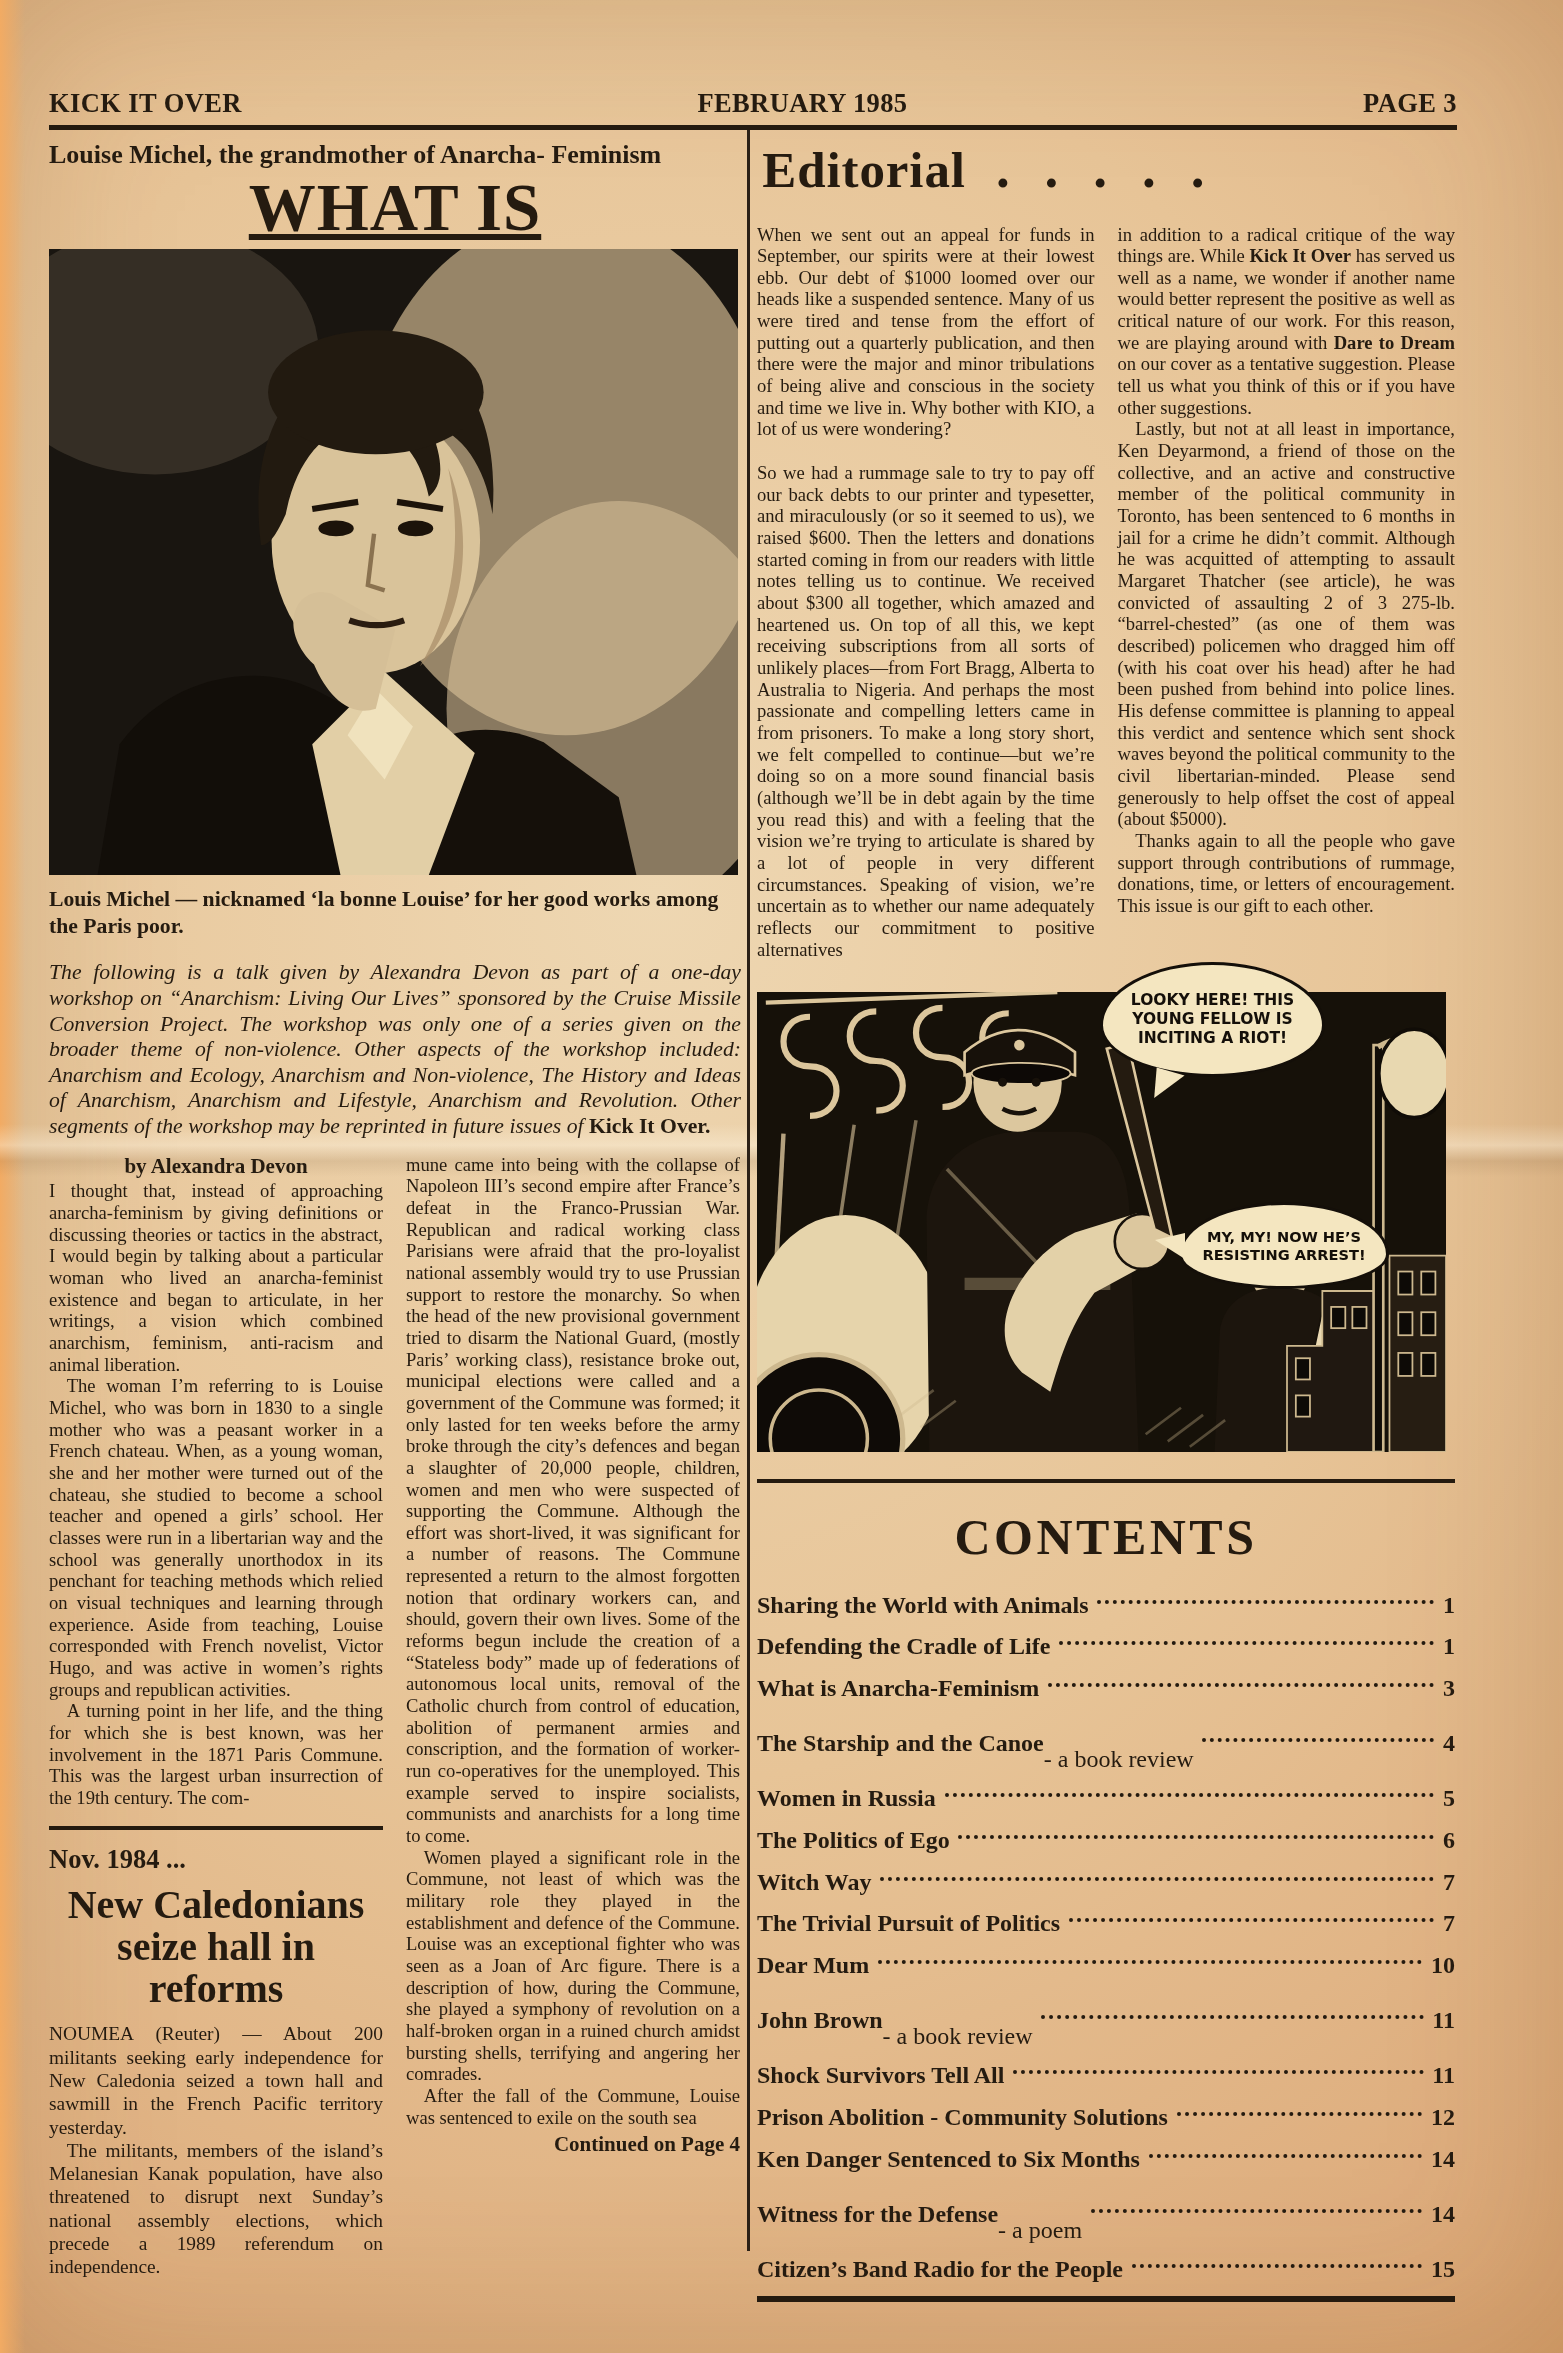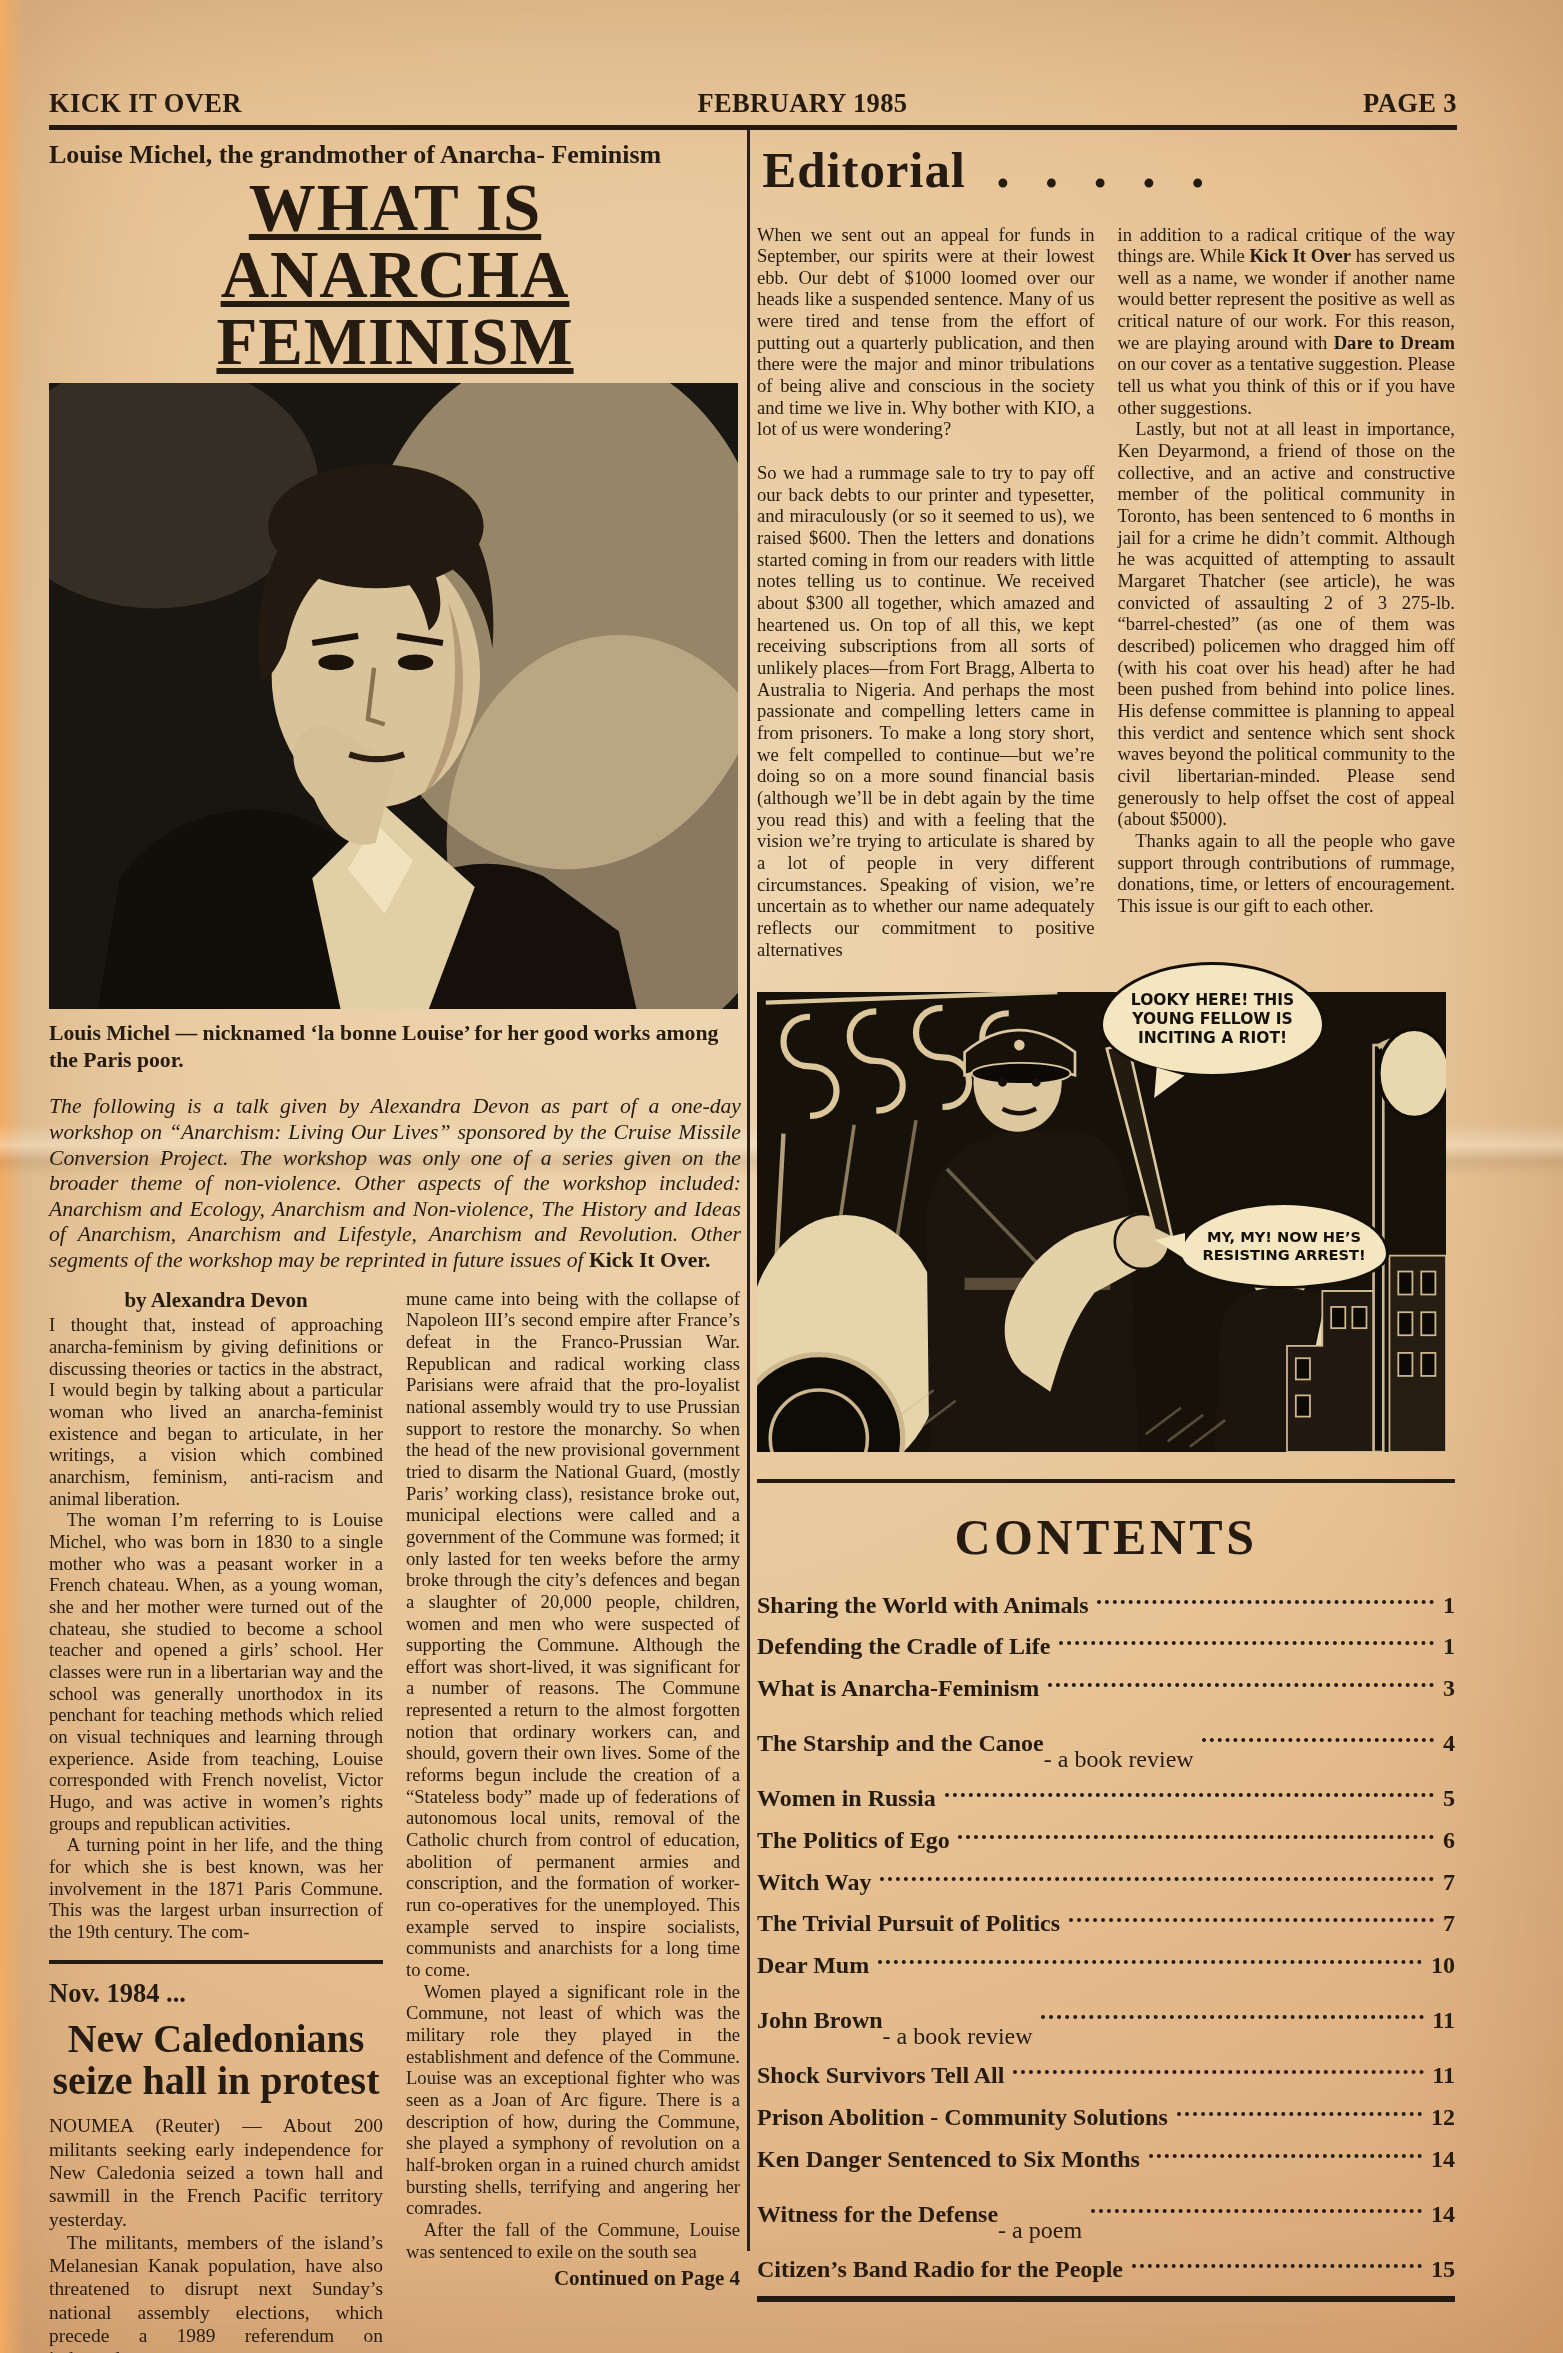--- a/index.html
+++ b/index.html
@@ -87,21 +87,20 @@
     <span>FEBRUARY 1985</span>
     <span>PAGE 3</span>
   </div>
   <div class="masthead-rule"></div>
   <div class="divider-v"></div>
 
   <div class="left-col">
     <div class="kicker">Louise Michel, the grandmother of Anarcha- Feminism</div>
     <div class="headline">
       <div>WHAT IS</div>
-      <div>ANARCHA FEMINISM</div>
     </div>
 
     <div class="photo">
       <svg viewBox="0 0 780 708" preserveAspectRatio="none">
         <rect width="780" height="708" fill="#191510"></rect>
         <ellipse cx="585" cy="255" rx="235" ry="295" fill="#c8b28b" opacity=".72"></ellipse>
         <ellipse cx="645" cy="520" rx="195" ry="235" fill="#d3bd96" opacity=".6"></ellipse>
         <ellipse cx="120" cy="115" rx="185" ry="140" fill="#3c342a" opacity=".8"></ellipse>
         <path d="M55 708 L80 560 C140 478 240 468 300 498 L420 560 L480 708 Z" fill="#120e09"></path>
         <path d="M330 708 C360 560 470 518 560 558 L645 620 L665 708 Z" fill="#15100a"></path>
@@ -126,21 +125,21 @@
 
     <div class="article-cols">
       <div class="a-col">
         <div class="byline">by Alexandra Devon</div>
         <p>I thought that, instead of approaching anarcha-feminism by giving definitions or discussing theories or tactics in the abstract, I would begin by talking about a particular woman who lived an anarcha-feminist existence and began to articulate, in her writings, a vision which combined anarchism, feminism, anti-racism and animal liberation.</p>
         <p class="ind">The woman I’m referring to is Louise Michel, who was born in 1830 to a single mother who was a peasant worker in a French chateau. When, as a young woman, she and her mother were turned out of the chateau, she studied to become a school teacher and opened a girls’ school. Her classes were run in a libertarian way and the school was generally unorthodox in its penchant for teaching methods which relied on visual techniques and learning through experience. Aside from teaching, Louise corresponded with French novelist, Victor Hugo, and was active in women’s rights groups and republican activities.</p>
         <p class="ind">A turning point in her life, and the thing for which she is best known, was her involvement in the 1871 Paris Commune. This was the largest urban insurrection of the 19th century. The com-</p>
 
         <div class="news-box">
           <div class="news-dateline">Nov. 1984 ...</div>
-          <div class="news-headline">New Caledonians seize hall in protest</div>
+          <div class="news-headline">New Caledonians seize hall in reforms</div>
           <p>NOUMEA (Reuter) — About 200 militants seeking early independence for New Caledonia seized a town hall and sawmill in the French Pacific territory yesterday.</p>
           <p class="ind">The militants, members of the island’s Melanesian Kanak population, have also threatened to disrupt next Sunday’s national assembly elections, which precede a 1989 referendum on independence.</p>
         </div>
       </div>
 
       <div class="a-col">
         <p>mune came into being with the collapse of Napoleon III’s second empire after France’s defeat in the Franco-Prussian War. Republican and radical working class Parisians were afraid that the pro-loyalist national assembly would try to use Prussian support to restore the monarchy. So when the head of the new provisional government tried to disarm the National Guard, (mostly Paris’ working class), resistance broke out, municipal elections were called and a government of the Commune was formed; it only lasted for ten weeks before the army broke through the city’s defences and began a slaughter of 20,000 people, children, women and men who were suspected of supporting the Commune. Although the effort was short-lived, it was significant for a number of reasons. The Commune represented a return to the almost forgotten notion that ordinary workers can, and should, govern their own lives. Some of the reforms begun include the creation of a “Stateless body” made up of federations of autonomous local units, removal of the Catholic church from control of education, abolition of permanent armies and conscription, and the formation of worker-run co-operatives for the unemployed. This example served to inspire socialists, communists and anarchists for a long time to come.</p>
         <p class="ind">Women played a significant role in the Commune, not least of which was the military role they played in the establishment and defence of the Commune. Louise was an exceptional fighter who was seen as a Joan of Arc figure. There is a description of how, during the Commune, she played a symphony of revolution on a half-broken organ in a ruined church amidst bursting shells, terrifying and angering her comrades.</p>
         <p class="ind">After the fall of the Commune, Louise was sentenced to exile on the south sea</p>
         <div class="continued">Continued on Page 4</div>

